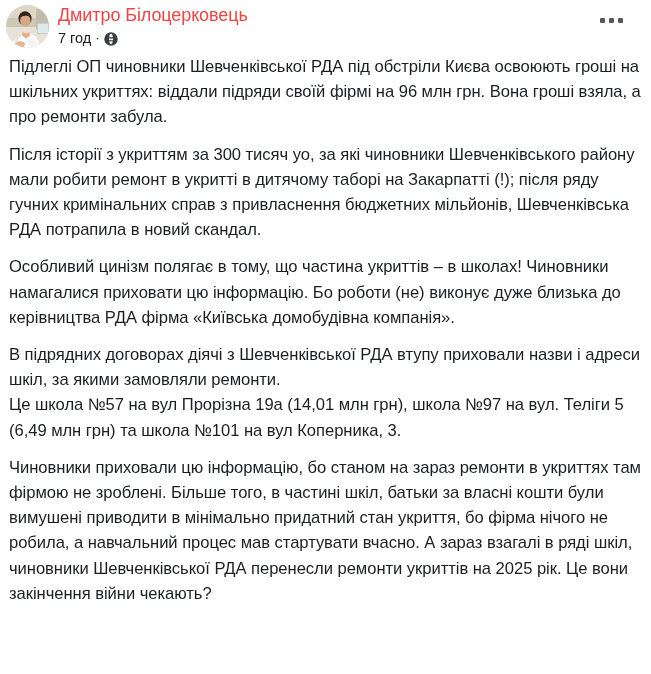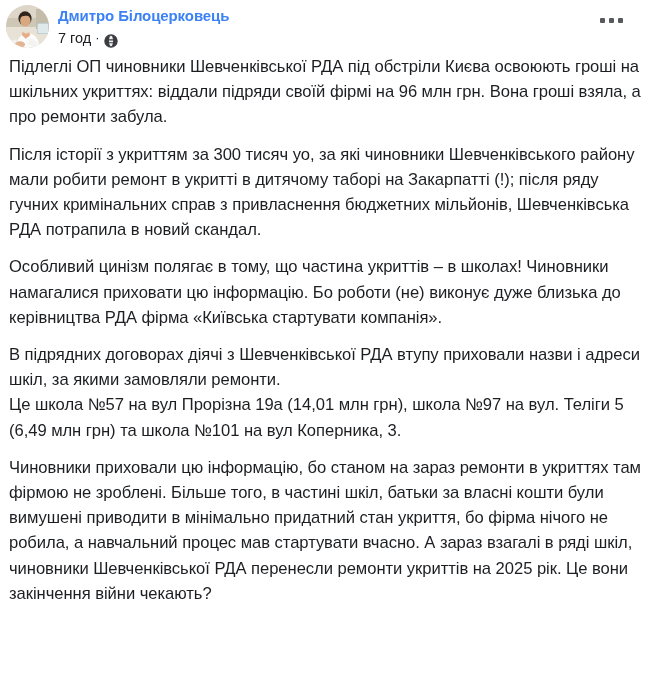--- a/index.html
+++ b/index.html
@@ -50,31 +50,31 @@
   .header-text {
     margin-left: 9px;
     display: flex;
     flex-direction: column;
     justify-content: flex-start;
     padding-top: 1px;
     min-width: 0;
   }
 
   .author-name {
-    font-size: 15px;
-    font-weight: 700;
+    font-size: 18px;
+    font-weight: 400;
     line-height: 21px;
-    color: #3b82f6;
+    color: #ef4444;
     letter-spacing: -0.1px;
     white-space: nowrap;
   }
 
   .meta-row {
     display: flex;
-    align-items: flex-end;
+    align-items: center;
     margin-top: 3px;
     font-size: 14.5px;
     line-height: 18px;
     color: #1c1e21;
   }
   .meta-time { white-space: nowrap; }
   .meta-dot {
     margin: 0 4px;
     color: #1c1e21;
     font-size: 13px;
@@ -174,20 +174,20 @@
     <div class="menu-dots" title="...">
       <span></span>
       <span></span>
       <span></span>
     </div>
   </div>
 
   <div class="post-body">
     <p>Підлеглі ОП чиновники Шевченківської РДА під обстріли Києва освоюють гроші на шкільних укриттях: віддали підряди своїй фірмі на 96 млн грн. Вона гроші взяла, а про ремонти забула.</p>
     <p>Після історії з укриттям за 300 тисяч уо, за які чиновники Шевченківського району мали робити ремонт в укритті в дитячому таборі на Закарпатті (!); після ряду гучних кримінальних справ з привласнення бюджетних мільйонів, Шевченківська РДА потрапила в новий скандал.</p>
-    <p>Особливий цинізм полягає в тому, що частина укриттів – в школах! Чиновники намагалися приховати цю інформацію. Бо роботи (не) виконує дуже близька до керівництва РДА фірма «Київська стартувати компанія».</p>
+    <p>Особливий цинізм полягає в тому, що частина укриттів – в школах! Чиновники намагалися приховати цю інформацію. Бо роботи (не) виконує дуже близька до керівництва РДА фірма «Київська домобудівна компанія».</p>
     <p>В підрядних договорах діячі з Шевченківської РДА втупу приховали назви і адреси шкіл, за якими замовляли ремонти.
 Це школа №57 на вул Прорізна 19а (14,01 млн грн), школа №97 на вул. Теліги 5 (6,49 млн грн) та школа №101 на вул Коперника, 3.</p>
     <p>Чиновники приховали цю інформацію, бо станом на зараз ремонти в укриттях там фірмою не зроблені. Більше того, в частині шкіл, батьки за власні кошти були вимушені приводити в мінімально придатний стан укриття, бо фірма нічого не робила, а навчальний процес мав стартувати вчасно. А зараз взагалі в ряді шкіл, чиновники Шевченківської РДА перенесли ремонти укриттів на 2025 рік. Це вони закінчення війни чекають?</p>
 
   </div>
 
 </div>
 
 </body></html>

